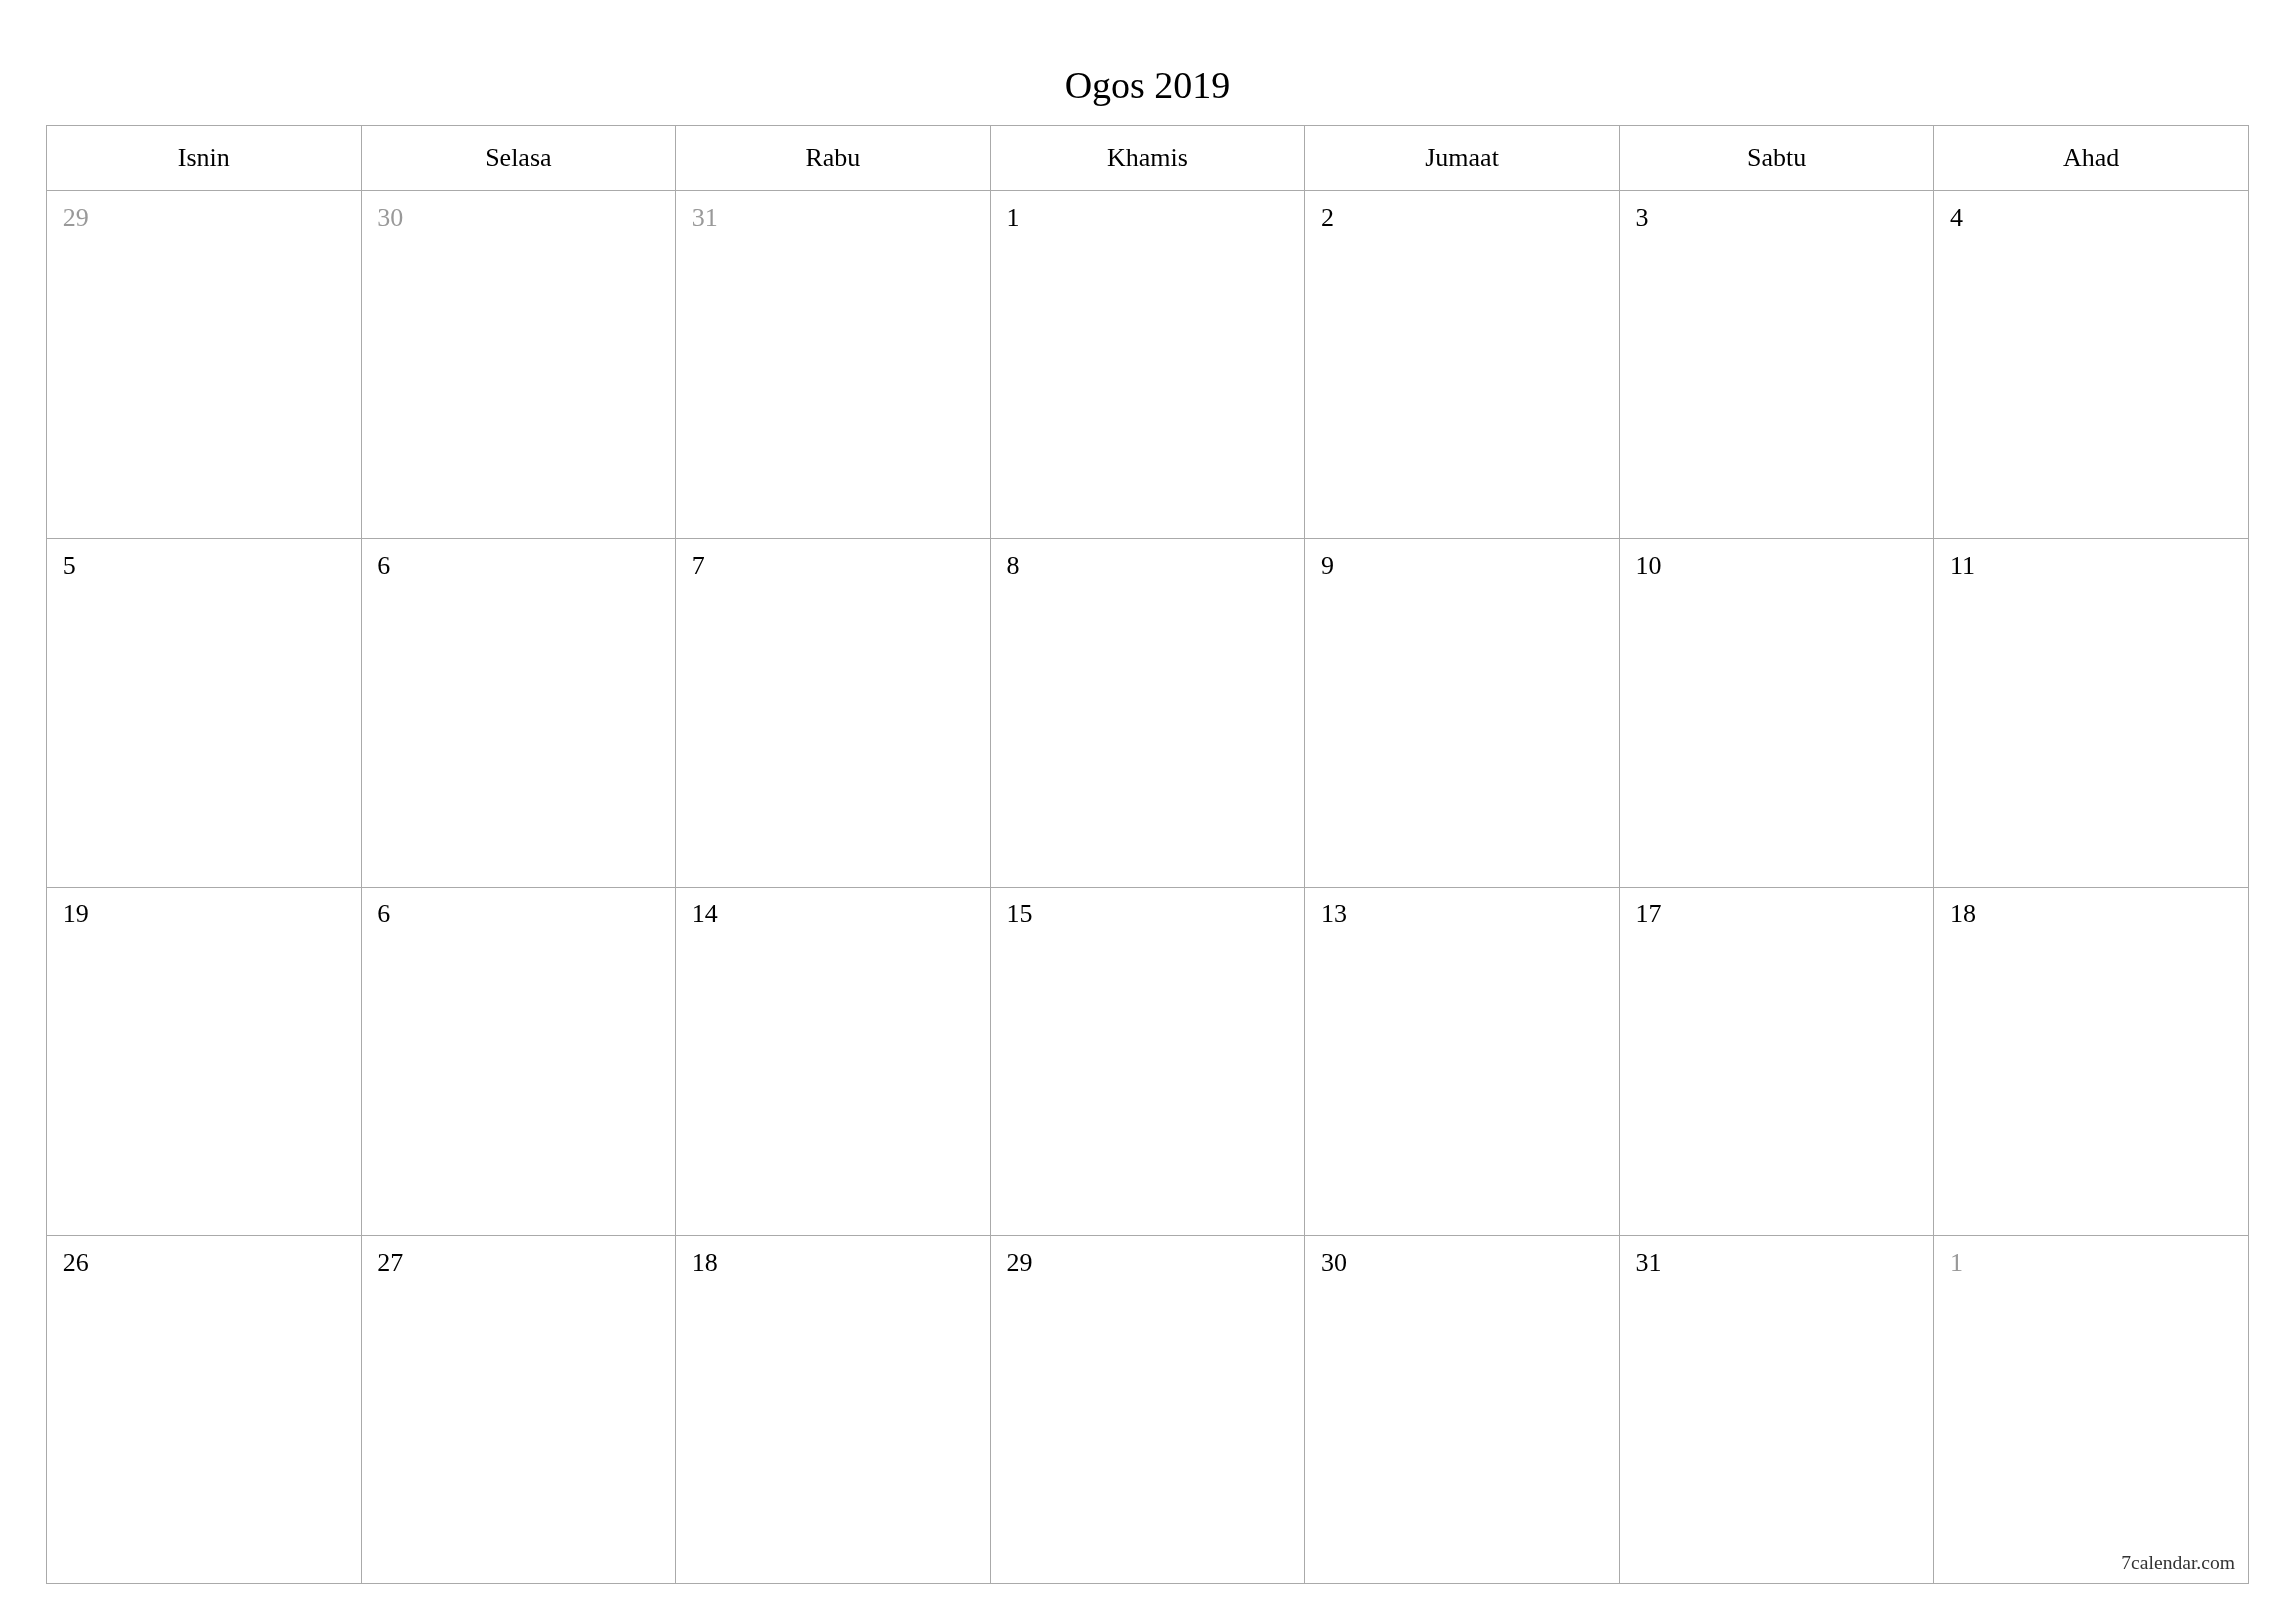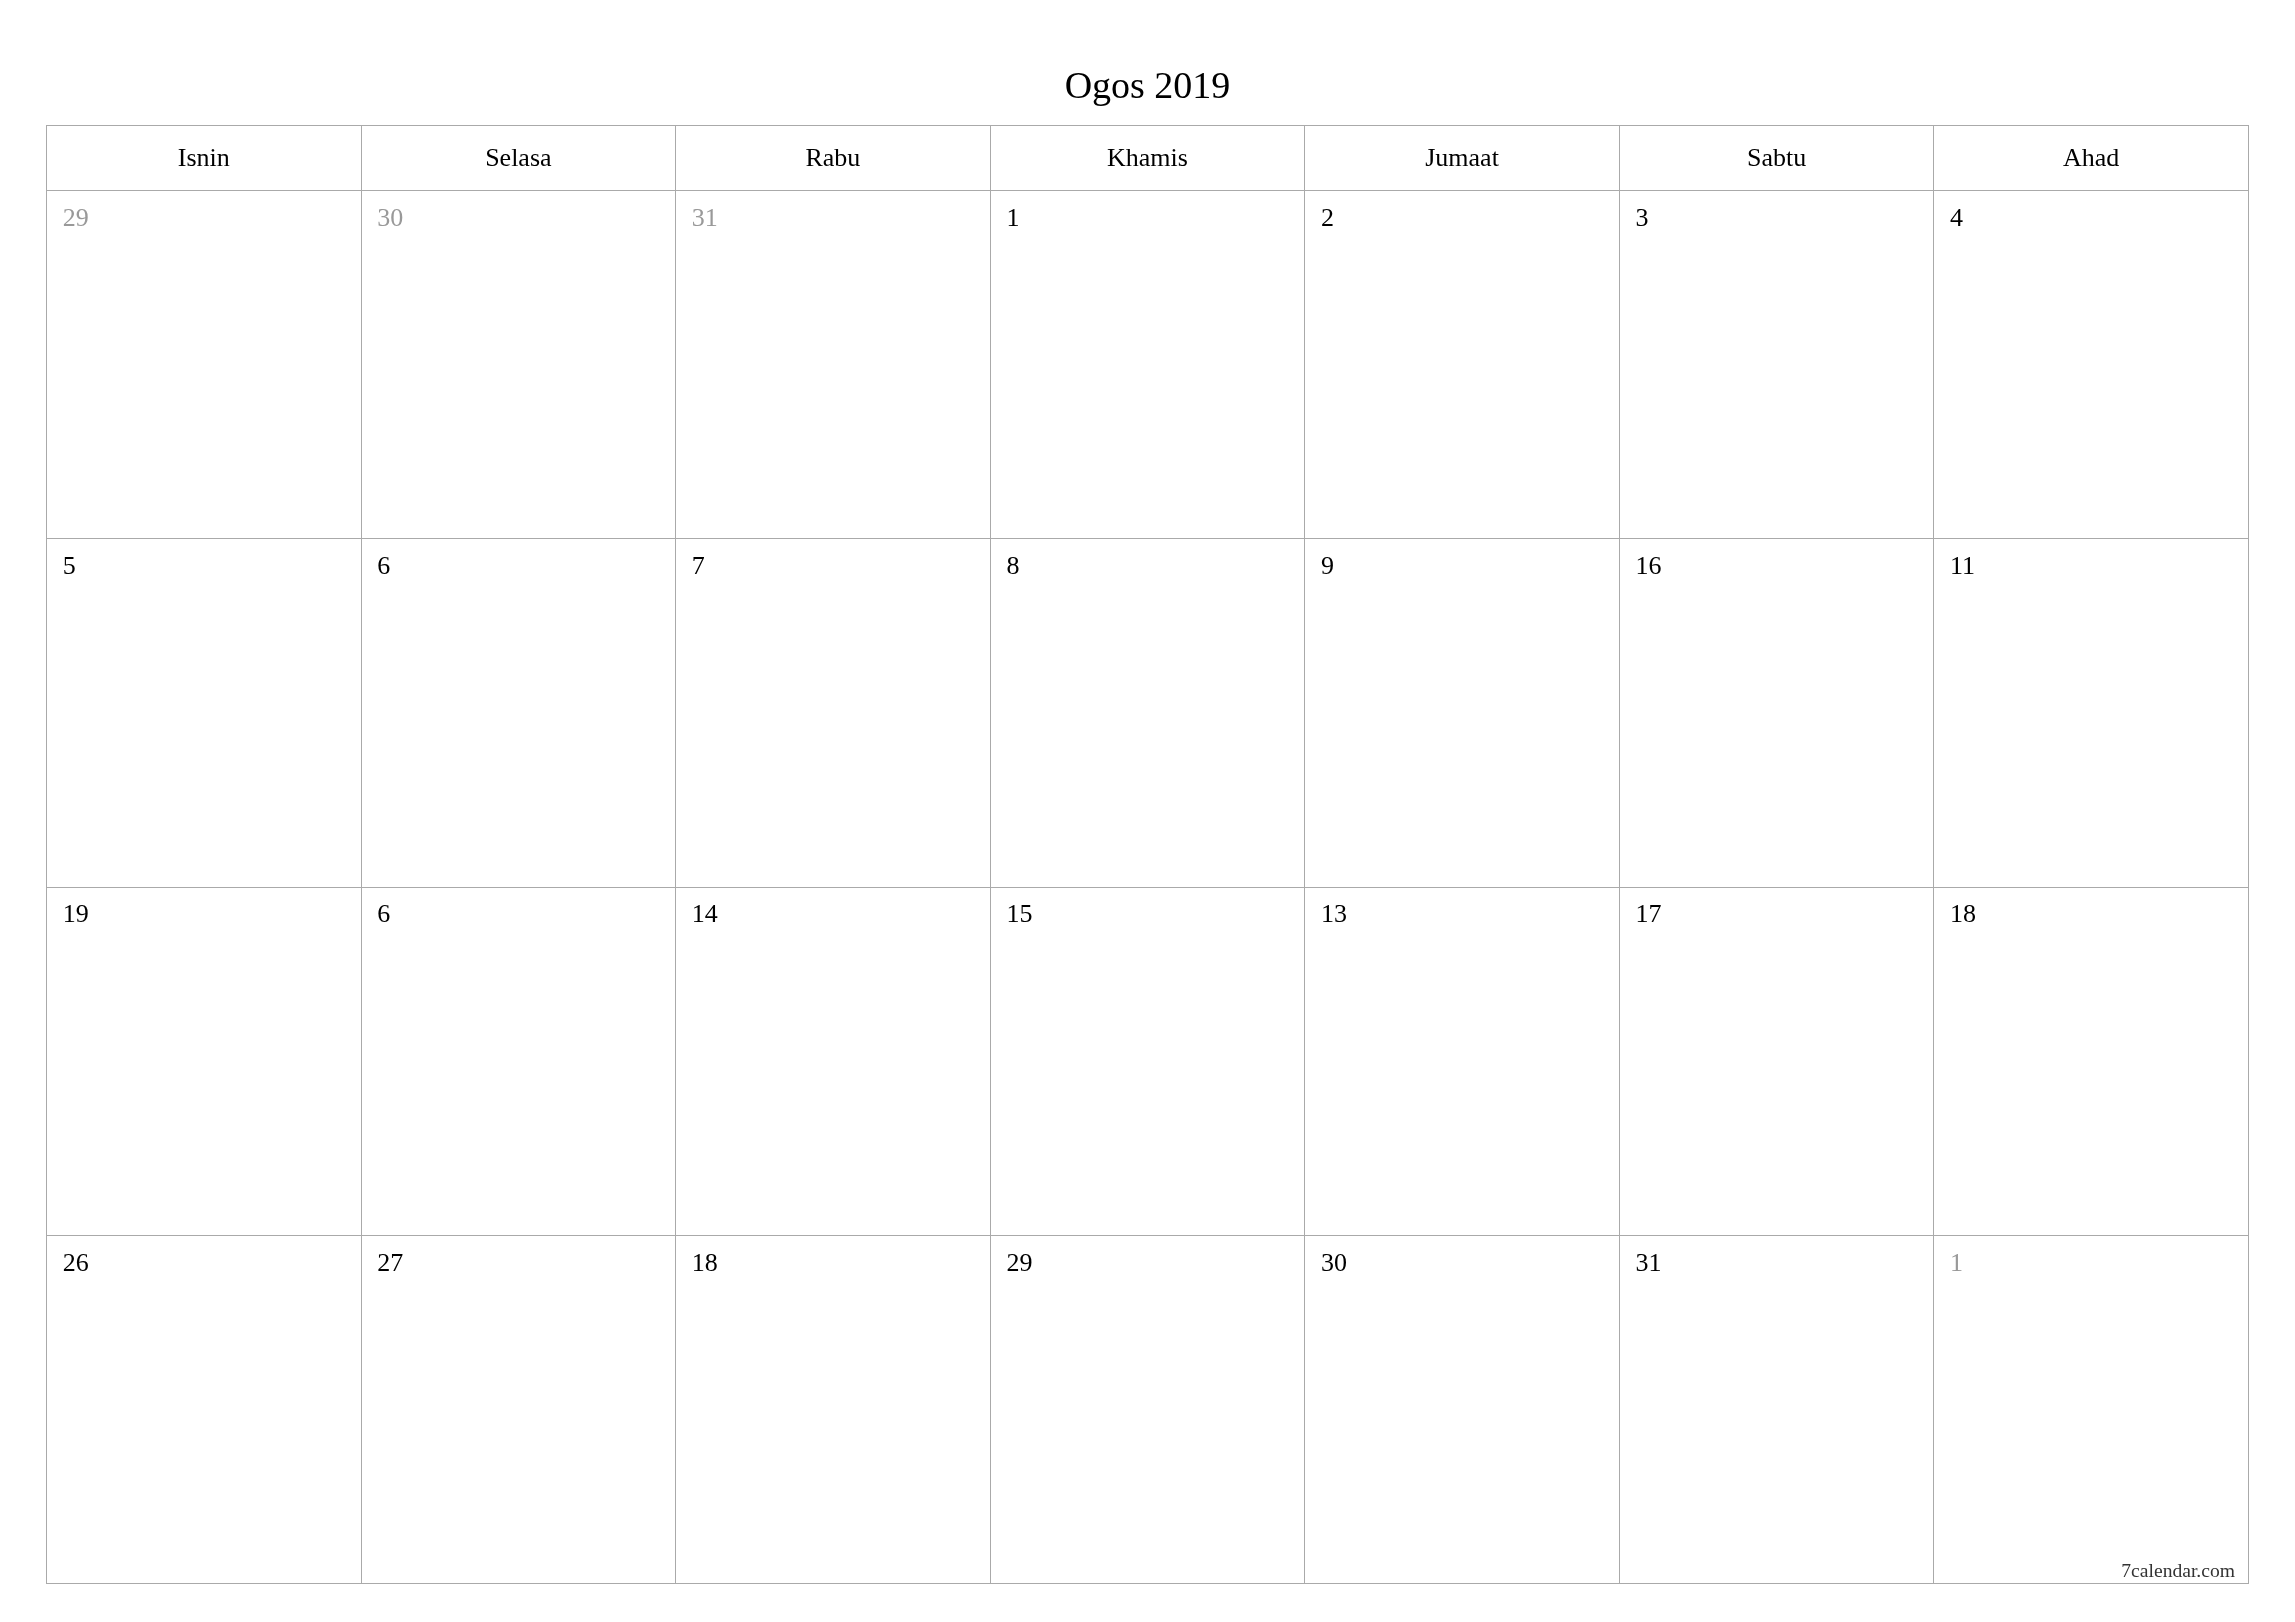--- a/index.html
+++ b/index.html
@@ -49,21 +49,21 @@
     font-size: 26px;
     color: #000;
     position: relative;
   }
   .calendar td.other-month {
     color: #999;
   }
   .footer {
     position: absolute;
     right: 60px;
-    bottom: 40px;
+    bottom: 48px;
     font-size: 19.6px;
     color: #333;
     font-family: Georgia, serif;
   }
 </style>
 </head>
 <body>
 
 <h1 class="title">Ogos 2019</h1>
 
@@ -88,21 +88,21 @@
         <td>2</td>
         <td>3</td>
         <td>4</td>
       </tr>
       <tr>
         <td>5</td>
         <td>6</td>
         <td>7</td>
         <td>8</td>
         <td>9</td>
-        <td>16</td>
+        <td>10</td>
         <td>11</td>
       </tr>
       <tr>
         <td>19</td>
         <td>6</td>
         <td>14</td>
         <td>15</td>
         <td>13</td>
         <td>17</td>
         <td>18</td>

